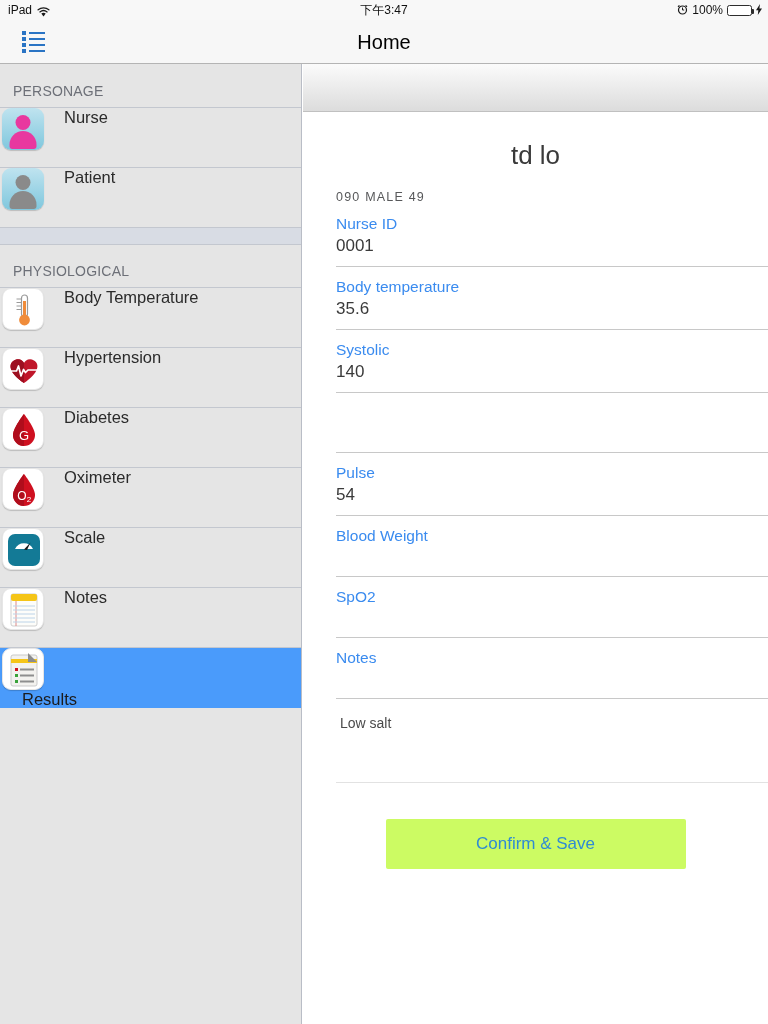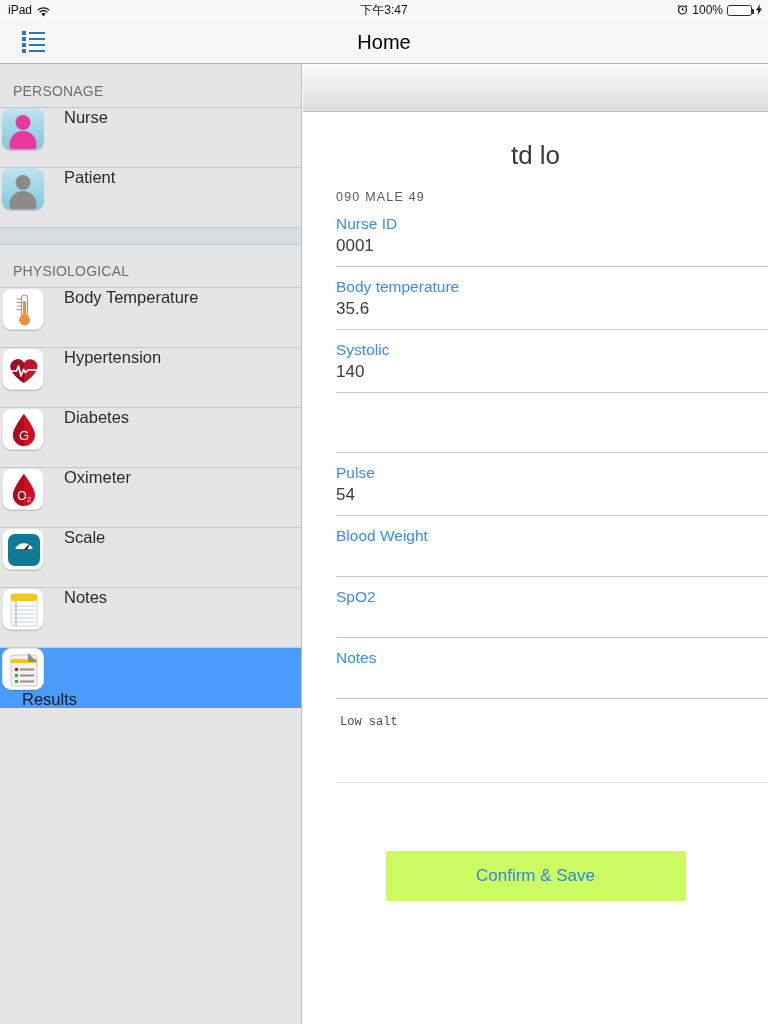--- a/index.html
+++ b/index.html
@@ -108,23 +108,23 @@
     padding-top: 10px; padding-bottom: 8px; min-height: 60px;
   }
   .field .f-label { font-size: 15.5px; color: #3a8bef; line-height: 20px; }
   .field .f-value { font-size: 17px; color: #3a3a3a; line-height: 24px; min-height: 24px; }
   .field.empty { min-height: 60px; }
   .field.empty .f-value { min-height: 22px; }
   .notes-area {
     margin-left: 33px; width: 432px; border-bottom: 1px solid #e2e2e2;
     min-height: 84px; padding-top: 16px;
   }
-  .notes-area .n-text { font-size: 12px; color: #4a4a4a; padding-left: 4px; font-family: Liberation Mono, monospace; }
+  .notes-area .n-text { font-size: 14px; color: #4a4a4a; padding-left: 4px; }
   .save-btn {
-    display: block; width: 300px; height: 50px; margin: 68px auto 0 auto;
+    display: block; width: 300px; height: 50px; margin: 36px auto 0 auto;
     background: #ccfb63; border: none; border-radius: 2px;
     color: #2f8bd4; font-size: 17px; font-family: "Liberation Sans", sans-serif;
     cursor: pointer;
   }
 </style>
 </head>
 <body>
 
 <div id="app">
 

